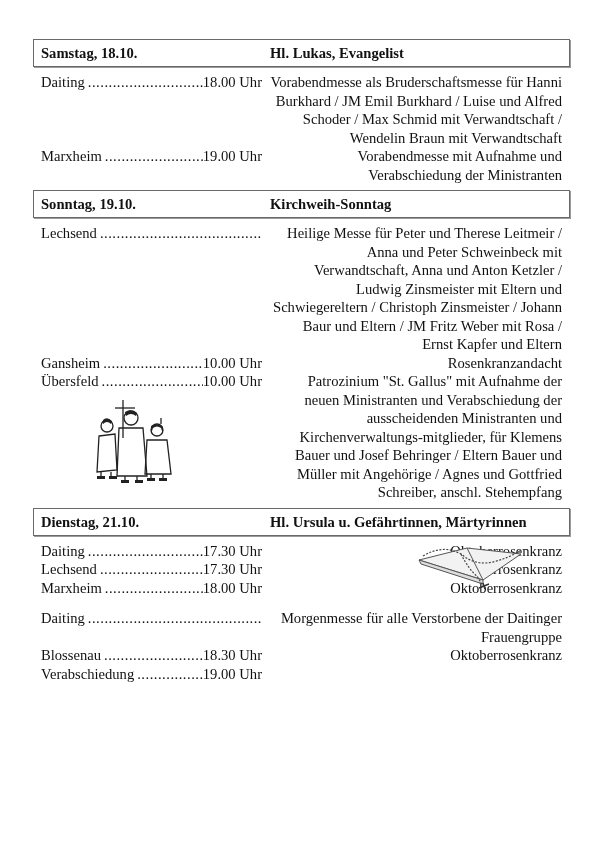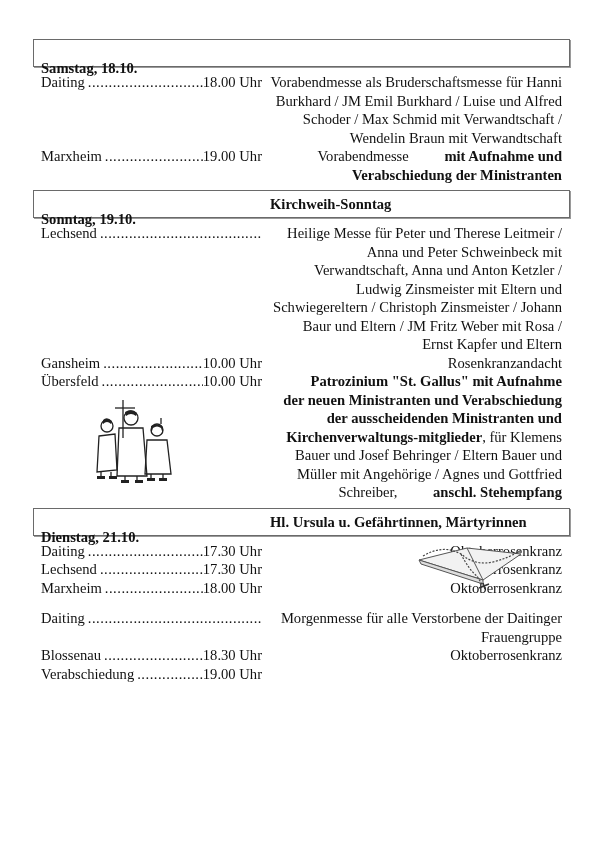--- a/index.html
+++ b/index.html
@@ -8,51 +8,52 @@
     font-family: "Liberation Serif", serif; color: #111;
     font-size: 14.6px;
   }
   .page { position: absolute; left: 33px; top: 39px; width: 537px; }
   .day-header {
     border: 1px solid #6a6a6a;
     box-shadow: 1px 1px 0 #9a9a9a;
     height: 26px; position: relative;
     font-weight: bold; font-size: 14.6px;
   }
-  .day-header .date { position: absolute; left: 7px; top: 20px; }
+  .day-header .date { position: absolute; left: 7px; top: 5px; }
   .day-header .feast { position: absolute; left: 236px; top: 5px; white-space: nowrap; }
   .entries { position: relative; padding-top: 6px; padding-bottom: 6px; }
   .entry { display: flex; line-height: 18.5px; text-align: right; }
   .entry .place {
     width: 229px; padding-left: 8px; box-sizing: border-box;
     display: flex; white-space: nowrap; overflow: hidden;
   }
   .entry .place .name { flex: none; }
   .entry .place .dots {
     flex: 1; overflow: hidden; white-space: nowrap;
     letter-spacing: 0.5px; margin-left: 3px;
   }
   .entry .place .dots::before {
     content: "......................................................................................";
   }
   .entry .place .time { flex: none; }
   .entry .desc { width: 292px; margin-left: 8px; }
-  .b { font-weight: bold; margin-left: 32px; }
+  .b { font-weight: normal; }
   .section { margin-bottom: 0; }
   .illus-servers { position: absolute; left: 62px; top: 180px; }
   .illus-rosary { position: absolute; left: 380px; top: 4px; }
 </style>
 </head>
 <body>
 
 <div class="page">
 
   <div class="section">
     <div class="day-header">
       <span class="date">Samstag, 18.10.</span>
+      <span class="feast">Hl. Lukas, Evangelist</span>
     </div>
     <div class="entries">
       <div class="entry">
         <div class="place">
             <span class="name">Daiting</span>
             <span class="dots"></span>
             <span class="time">18.00 Uhr</span>
           </div>
         <div class="desc"><span>Vorabendmesse als Bruderschaftsmesse für Hanni Burkhard / JM Emil Burkhard / Luise und Alfred Schoder / Max Schmid mit Verwandtschaft / Wendelin Braun mit Verwandtschaft</span></div>
       </div>

